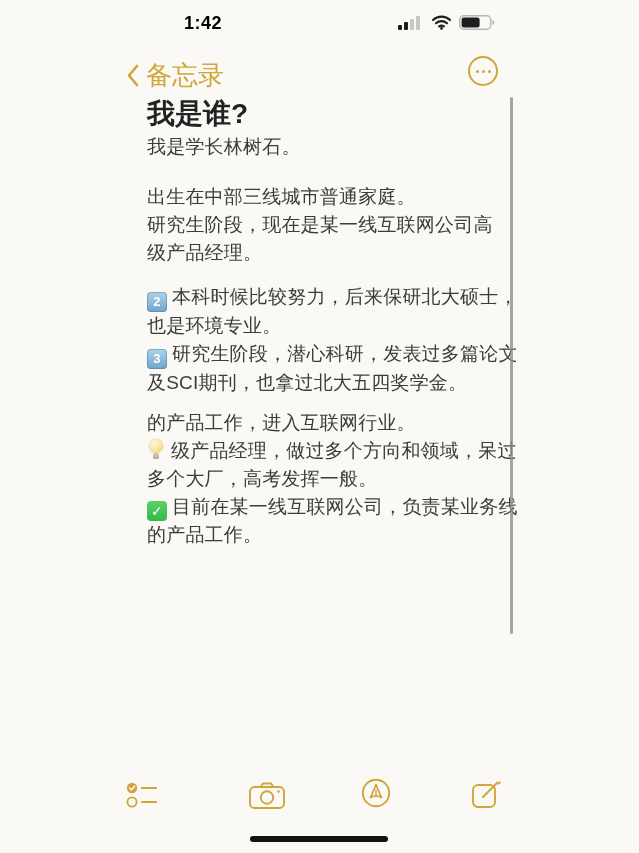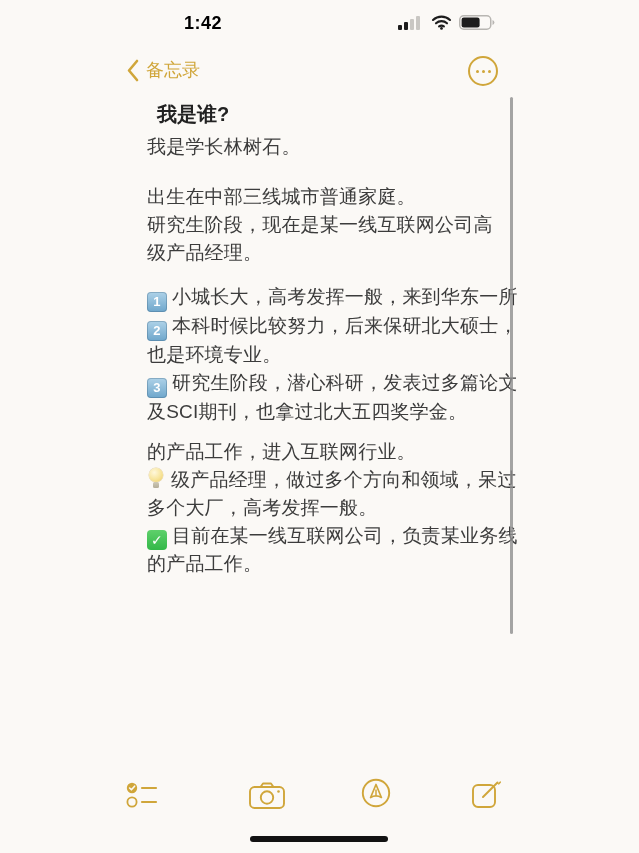--- a/index.html
+++ b/index.html
@@ -9,29 +9,29 @@
     font-family:"Liberation Sans","DejaVu Sans",sans-serif;
     -webkit-font-smoothing:antialiased;
   }
   
   .statusbar{position:absolute;left:0;top:0;width:639px;height:44px;}
   .time{position:absolute;left:160px;top:13px;font-size:18px;font-weight:700;color:#000000;letter-spacing:.5px;margin-left:24px;}
   .sb-right{position:absolute;left:398px;top:15px;display:flex;align-items:center;gap:7px;}
   
   .navbar{position:absolute;left:0;top:50px;width:639px;height:44px;}
   .back{position:absolute;left:126px;top:8px;display:flex;align-items:center;gap:7px;cursor:pointer;}
-  .back-label{font-size:18px;color:#d0a63a;}
+  .back-label{font-size:26px;color:#d0a63a;}
   .more-btn{
     position:absolute;left:468px;top:6px;width:30px;height:30px;border:2px solid #d0a63a;
     border-radius:50%;box-sizing:border-box;display:flex;align-items:center;justify-content:center;gap:3px;cursor:pointer;
   }
   .more-btn i{width:3px;height:3px;border-radius:50%;background:#d0a63a;}
   
   .note{position:absolute;left:147px;top:99px;width:372px;color:#3c3c3c;}
-  .note-title{font-size:20px;line-height:30px;font-weight:700;color:#222;margin:0 0 4px 10px;}
+  .note-title{font-size:28px;line-height:30px;font-weight:700;color:#222;margin:0 0 4px 0;}
   .line{font-size:19px;line-height:28px;white-space:nowrap;letter-spacing:.2px;}
   .sp-a{height:22px;} .sp-b{height:16px;} .sp-c{height:12px;}
   
   .keycap{
     display:inline-block;width:20px;height:20px;border-radius:4px;margin-right:5px;vertical-align:-3px;
     background:linear-gradient(180deg,#aed2e8 0%,#6ea6cb 100%);
     box-shadow:inset 0 0 0 1px rgba(60,100,130,.35);
     color:#fff;font-size:13px;font-weight:700;text-align:center;line-height:20px;
   }
   .bulb{display:inline-block;width:18px;height:22px;margin-right:6px;vertical-align:-4px;position:relative;}
@@ -95,21 +95,20 @@
 
 <div class="note">
   <h1 class="note-title">我是谁?</h1>
 
   <div class="line"><span>我是学长林树石。</span></div>
   <div class="sp-a"></div>
   <div class="line"><span>出生在中部三线城市普通家庭。</span></div>
   <div class="line"><span>研究生阶段，现在是某一线互联网公司高</span></div>
   <div class="line"><span>级产品经理。</span></div>
   <div class="sp-b"></div>
-  <div class="line"><span class="keycap">1</span><span>小城长大，高考发挥一般，来到华东一所</span></div>
   <div class="line"><span class="keycap">2</span><span>本科时候比较努力，后来保研北大硕士，</span></div>
   <div class="line"><span>也是环境专业。</span></div>
   <div class="line"><span class="keycap">3</span><span>研究生阶段，潜心科研，发表过多篇论文</span></div>
   <div class="line"><span>及SCI期刊，也拿过北大五四奖学金。</span></div>
   <div class="sp-c"></div>
   <div class="line"><span>的产品工作，进入互联网行业。</span></div>
   <div class="line"><span class="bulb"></span><span>级产品经理，做过多个方向和领域，呆过</span></div>
   <div class="line"><span>多个大厂，高考发挥一般。</span></div>
   <div class="line"><span class="checkbadge">✓</span><span>目前在某一线互联网公司，负责某业务线</span></div>
   <div class="line"><span>的产品工作。</span></div>

